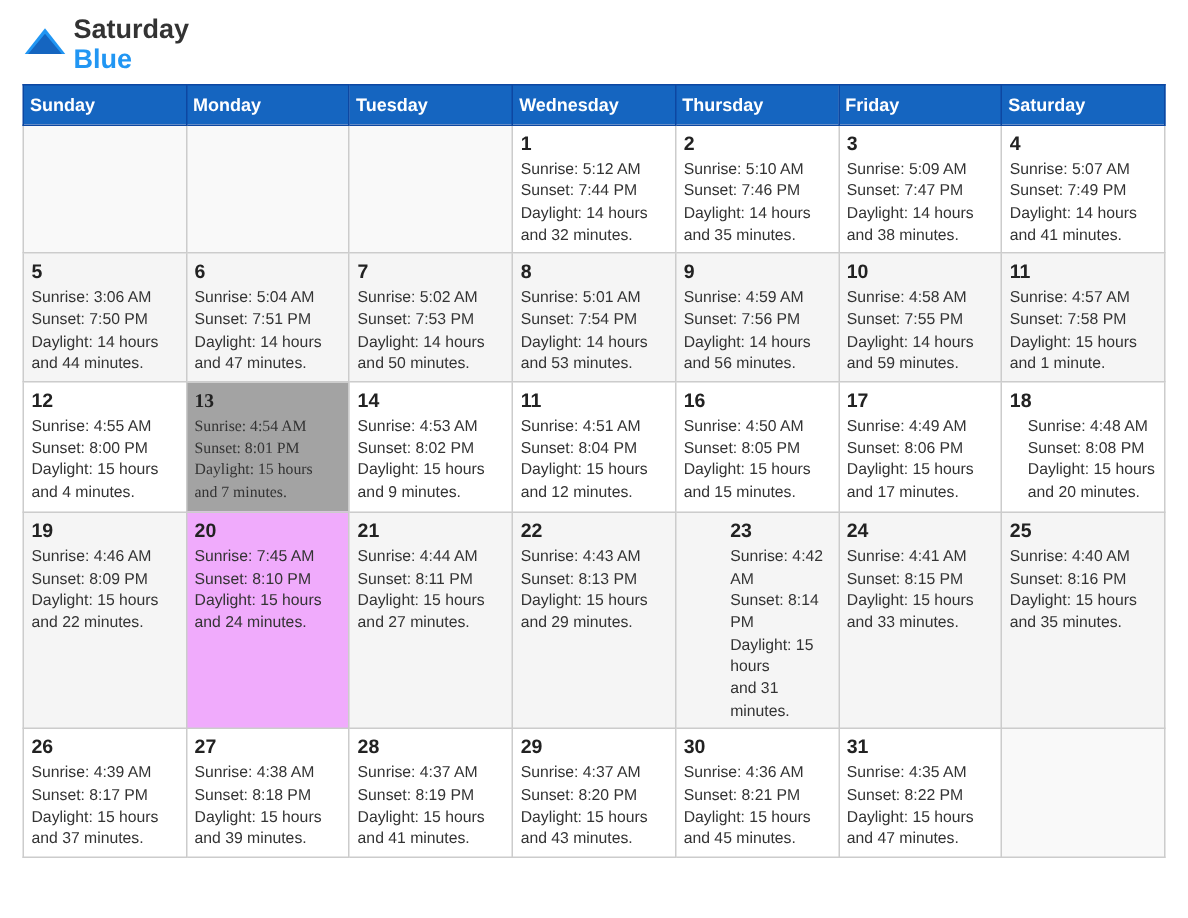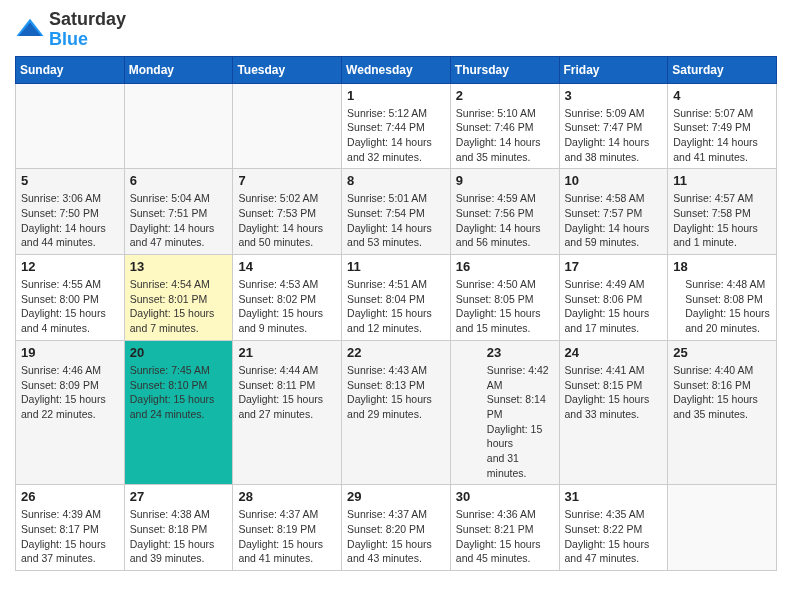--- a/index.html
+++ b/index.html
@@ -192,41 +192,41 @@
         <td style="background: rgb(245, 245, 245);">
           <div class="day-number">9</div>
           <div class="day-info" style="white-space: pre-line;">Sunrise: 4:59 AM
 Sunset: 7:56 PM
 Daylight: 14 hours
 and 56 minutes.</div>
         </td>
         <td style="background: rgb(245, 245, 245);">
           <div class="day-number">10</div>
           <div class="day-info" style="white-space: pre-line;">Sunrise: 4:58 AM
-Sunset: 7:57 PM
+Sunset: 7:55 PM
 Daylight: 14 hours
 and 59 minutes.</div>
         </td>
         <td style="background: rgb(245, 245, 245);">
           <div class="day-number">11</div>
           <div class="day-info" style="white-space: pre-line;">Sunrise: 4:57 AM
 Sunset: 7:58 PM
 Daylight: 15 hours
 and 1 minute.</div>
         </td>
       </tr>
       <tr class="week-row">
         <td style="background: rgb(255, 255, 255);">
           <div class="day-number">12</div>
           <div class="day-info" style="white-space: pre-line;">Sunrise: 4:55 AM
 Sunset: 8:00 PM
 Daylight: 15 hours
 and 4 minutes.</div>
         </td>
-        <td style="background: #fef9c3;">
+        <td style="background: #a3a3a3; font-family: Liberation Serif, serif;">
           <div class="day-number">13</div>
           <div class="day-info" style="white-space: pre-line;">Sunrise: 4:54 AM
 Sunset: 8:01 PM
 Daylight: 15 hours
 and 7 minutes.</div>
         </td>
         <td style="background: rgb(255, 255, 255);">
           <div class="day-number">14</div>
           <div class="day-info" style="white-space: pre-line;">Sunrise: 4:53 AM
 Sunset: 8:02 PM
@@ -263,21 +263,21 @@
         </td>
       </tr>
       <tr class="week-row">
         <td style="background: rgb(245, 245, 245);">
           <div class="day-number">19</div>
           <div class="day-info" style="white-space: pre-line;">Sunrise: 4:46 AM
 Sunset: 8:09 PM
 Daylight: 15 hours
 and 22 minutes.</div>
         </td>
-        <td style="background: #14b8a6; margin-top: 39px;">
+        <td style="background: #f0abfc; margin-top: 39px;">
           <div class="day-number">20</div>
           <div class="day-info" style="white-space: pre-line;">Sunrise: 7:45 AM
 Sunset: 8:10 PM
 Daylight: 15 hours
 and 24 minutes.</div>
         </td>
         <td style="background: rgb(245, 245, 245);">
           <div class="day-number">21</div>
           <div class="day-info" style="white-space: pre-line;">Sunrise: 4:44 AM
 Sunset: 8:11 PM

